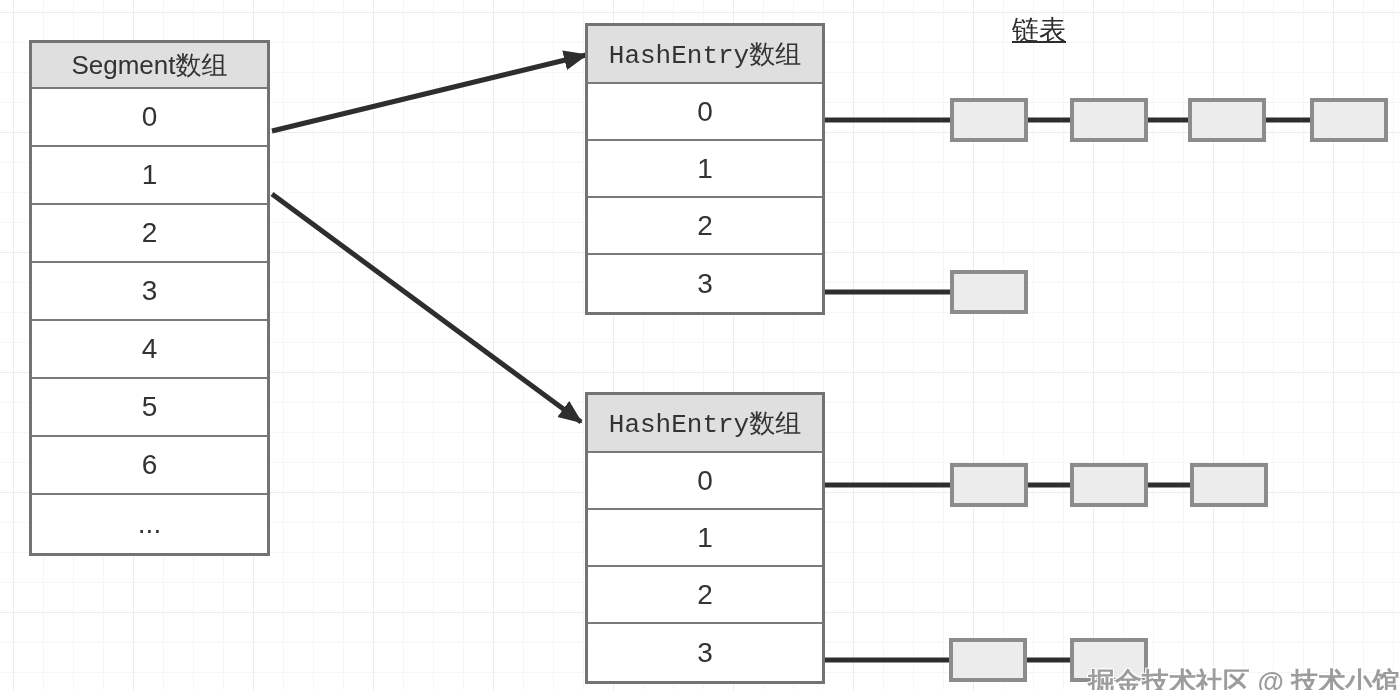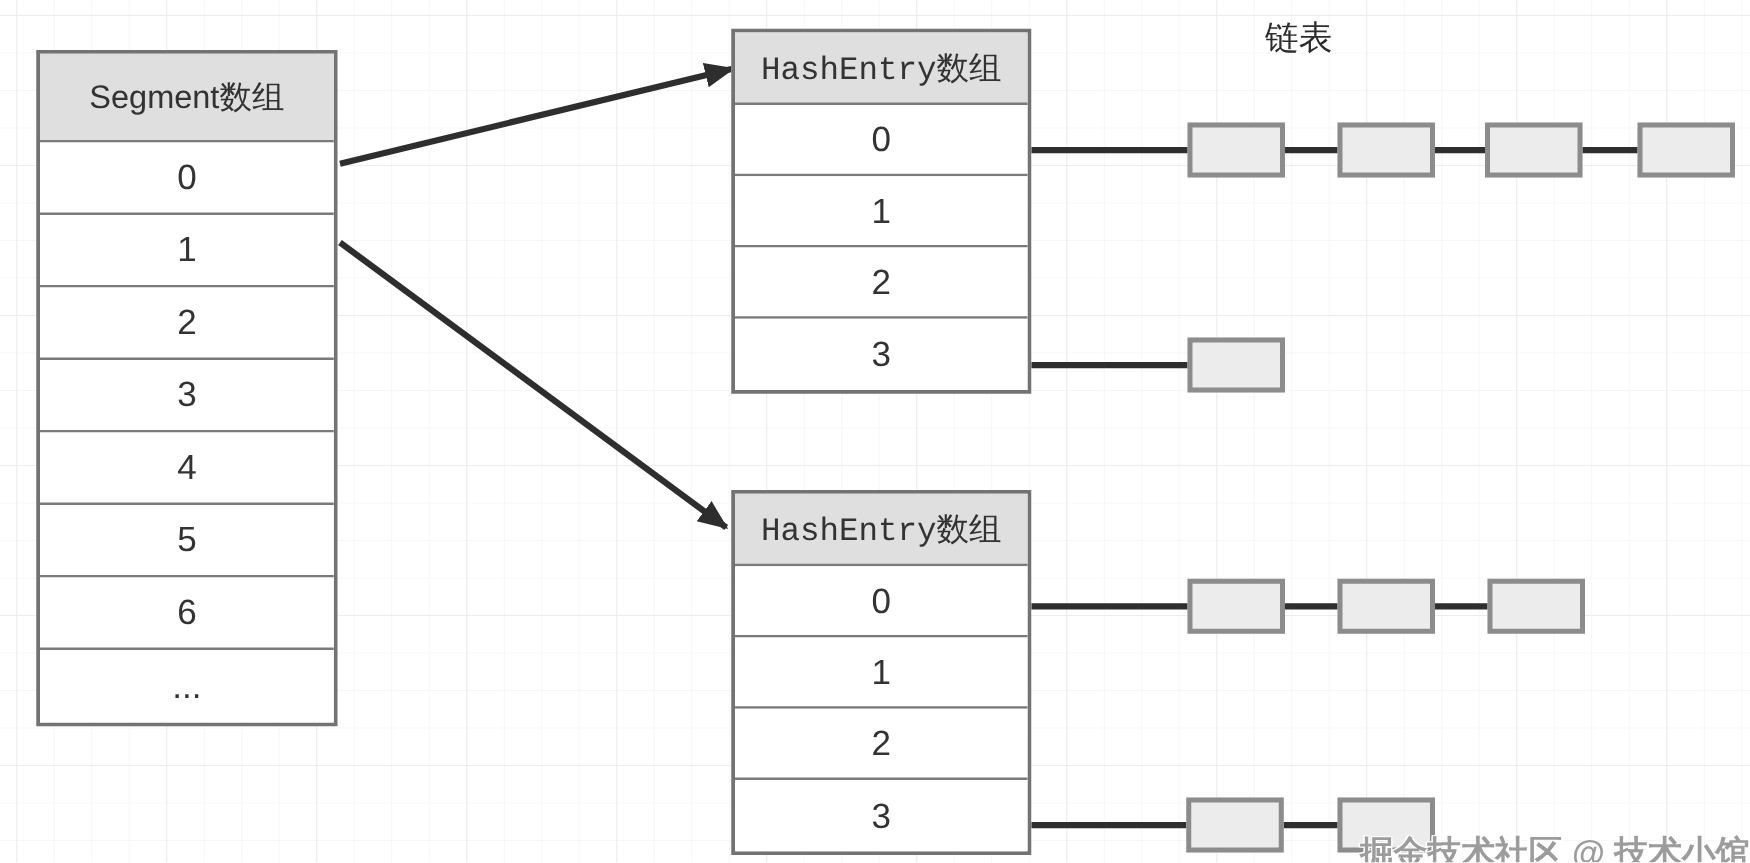--- a/index.html
+++ b/index.html
@@ -47,21 +47,21 @@
     border-bottom: 2px solid #7a7a7a;
     color: #333333;
     font-size: 28px;
     display: flex;
     align-items: center;
     justify-content: center;
   }
   .arr-table .cell:last-child { border-bottom: none; }
 
   .segment-table { left: 29px; top: 40px; width: 241px; }
-  .segment-table .thead { height: 71px; }
+  .segment-table .thead { height: 46px; }
   .segment-table .cell { height: 58px; }
 
   .hash-table { left: 585px; width: 240px; }
   .hash-table .thead { height: 58px; font-family: Liberation Mono, monospace; }
   .hash-table .cell { height: 57px; }
   .hash-table-top { top: 23px; }
   .hash-table-bottom { top: 392px; }
 
   .node {
     position: absolute;
@@ -70,21 +70,21 @@
     border: 4px solid #8c8c8c;
     background: #ececec;
   }
 
   .float-label {
     position: absolute;
     color: #2d2d2d;
     font-size: 27px;
     white-space: nowrap;
   }
-  .linked-list-label { left: 1012px; top: 12px; }
+  .linked-list-label { left: 1012px; top: 12px; text-decoration: underline; }
 
   .watermark {
     position: absolute;
     left: 1088px; top: 664px;
     font-size: 27px;
     font-weight: bold;
     color: #9c9c9c;
     text-shadow: -1px -1px 0 #ffffff, 1px -1px 0 #ffffff,
                  -1px 1px 0 #ffffff, 1px 1px 0 #ffffff;
     white-space: nowrap;

